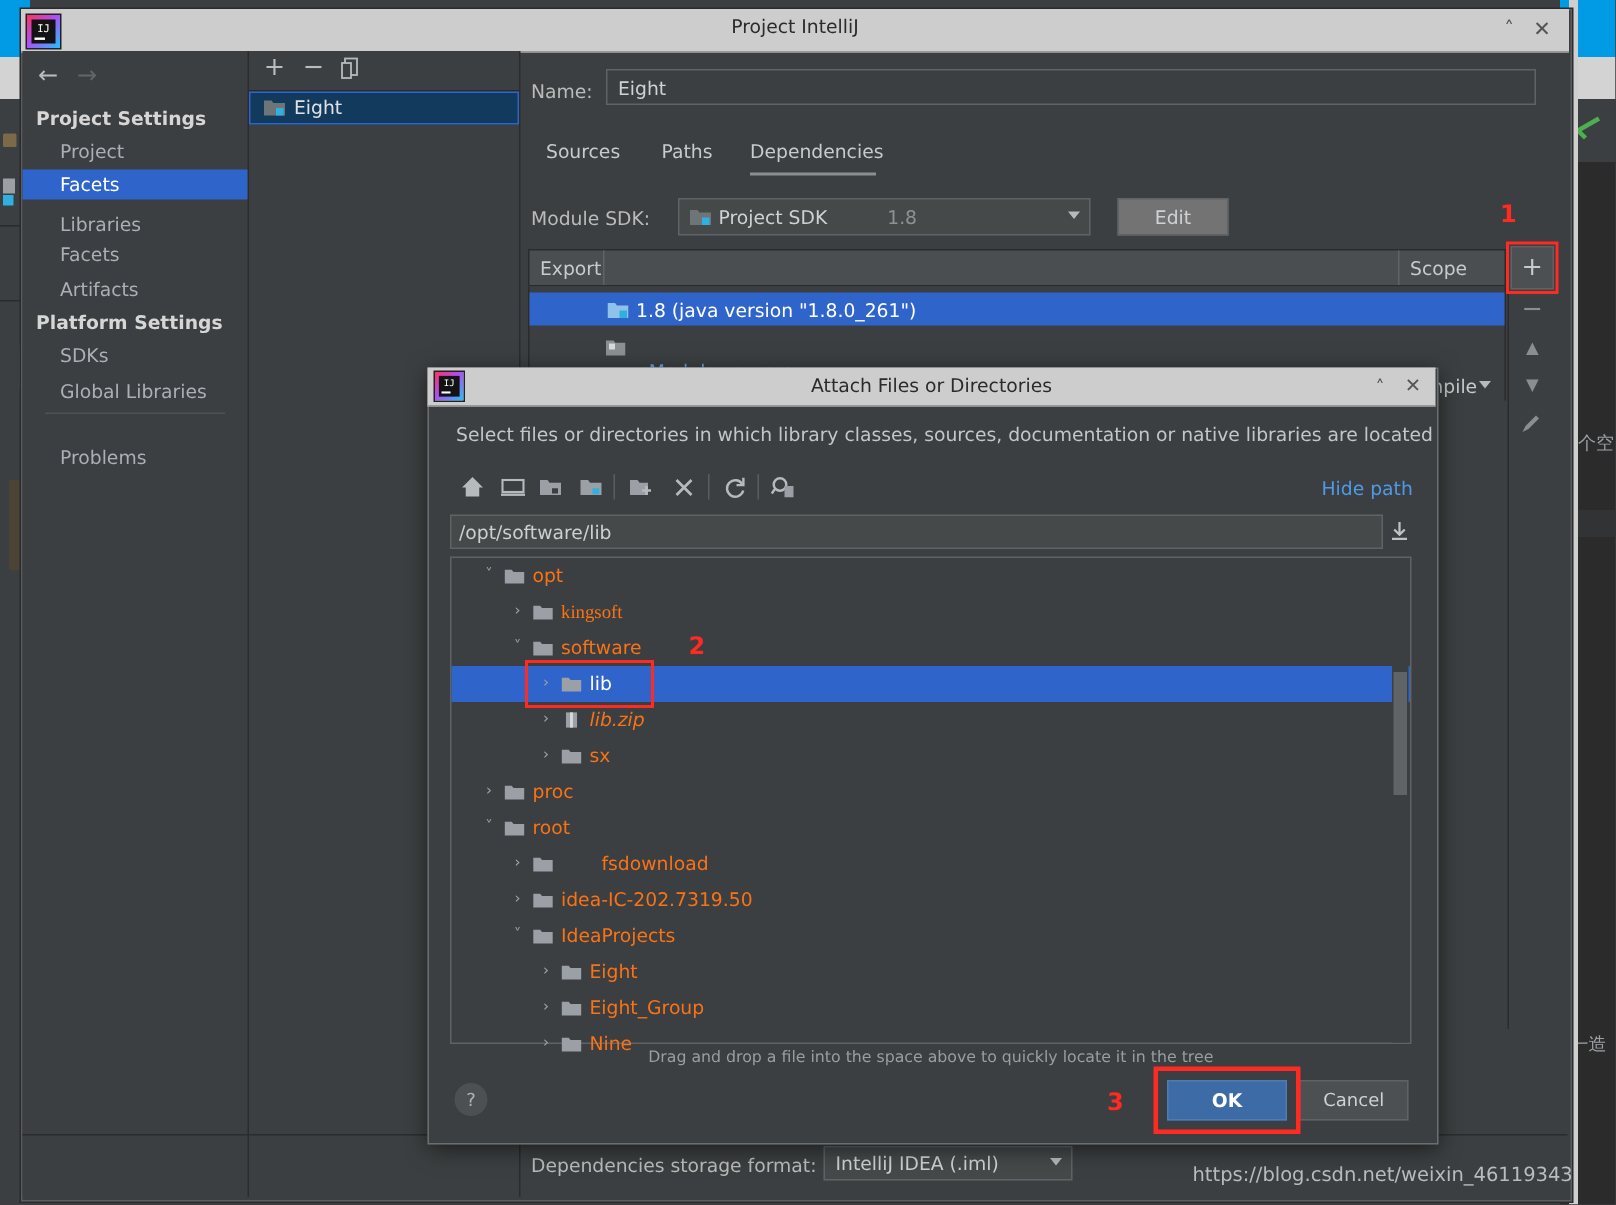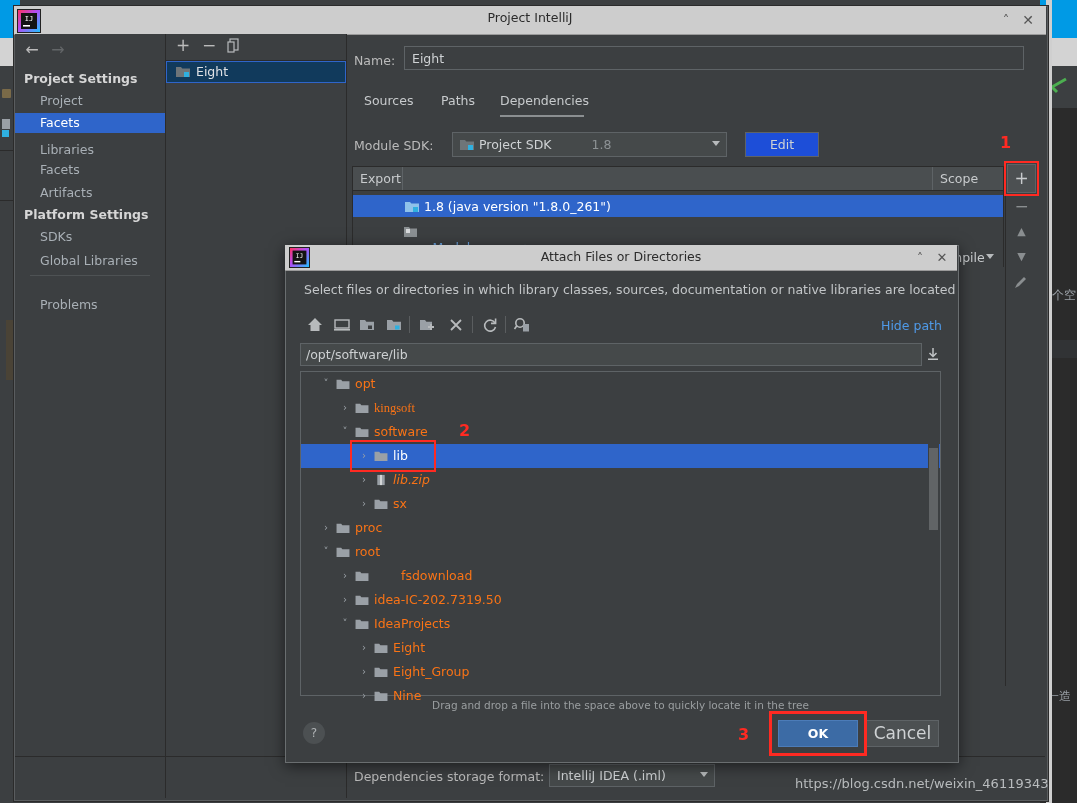--- a/index.html
+++ b/index.html
@@ -84,21 +84,21 @@
   #tab-underline{left:500px;top:115px;width:84px;height:2px;background:#8b8f91;}
 
   #sdk-label{left:354px;top:138px;color:#bbbbbb;font-size:12.5px;}
   #sdk-combo{left:452px;top:132px;width:275px;height:25px;background:#45494a;
     border:1px solid #5e6366;box-sizing:border-box;}
   #sdk-combo-icon{left:460px;top:138px;width:14px;height:13px;}
   #sdk-combo-text{left:479px;top:137px;color:#cfd2d4;font-size:12.5px;}
   #sdk-combo-ver{color:#8d9295;margin-left:36px;}
   #sdk-combo-arrow{left:712px;top:141px;width:0;height:0;border-left:4px solid transparent;
     border-right:4px solid transparent;border-top:5px solid #b7babc;}
-  #sdk-edit{left:745px;top:132px;width:74px;height:25px;background:#1d4ed8;
+  #sdk-edit{left:745px;top:132px;width:74px;height:25px;background:#737373;
     border:1px solid #5e6366;box-sizing:border-box;text-align:center;line-height:23px;
     color:#cfd2d4;font-size:12.5px;}
 
   
   #tbl-header{left:352px;top:166px;width:652px;height:25px;background:#4a4e50;
     border:1px solid #2b2b2b;box-sizing:border-box;}
   #th-export{left:360px;top:171px;color:#c8cbcd;font-size:12.5px;}
   #th-export-div{left:402px;top:167px;width:1px;height:23px;background:#5e6366;}
   #th-scope-div{left:932px;top:167px;width:1px;height:23px;background:#5e6366;}
   #th-scope{left:940px;top:171px;color:#c8cbcd;font-size:12.5px;}
@@ -172,21 +172,21 @@
   #tree-scroll-thumb{left:929px;top:448px;width:9px;height:82px;background:#616466;}
 
   #af-hint{left:300px;top:699px;width:641px;text-align:center;color:#9a9ea0;font-size:10.5px;}
 
   #af-help{left:303px;top:722px;width:22px;height:22px;border-radius:50%;
     background:#4c5052;color:#aeb2b4;font-size:12px;text-align:center;line-height:22px;}
   #af-ok{left:778px;top:720px;width:80px;height:27px;background:#3c6ba5;
     border:1px solid #4c7cb8;box-sizing:border-box;color:#ffffff;font-size:12.5px;
     font-weight:bold;text-align:center;line-height:25px;}
   #af-cancel{left:866px;top:720px;width:73px;height:27px;background:#4c5052;
-    border:1px solid #5e6366;box-sizing:border-box;color:#cfd2d4;font-size:17px;
+    border:1px solid #5e6366;box-sizing:border-box;color:#cfd2d4;font-size:12px;
     text-align:center;line-height:25px;}
   #annot-3{left:738px;top:725px;color:#ff2a22;font-size:16px;font-weight:bold;}
   #annot-3-box{left:769px;top:711px;width:98px;height:45px;border:3px solid #ff2a22;box-sizing:border-box;}
 </style>
 </head>
 <body>
 
 <div class="abs" id="ide-left-strip"></div>
 <div class="abs" id="ide-left-blue"></div>
 <div class="abs" id="ide-left-tabbar"></div>

